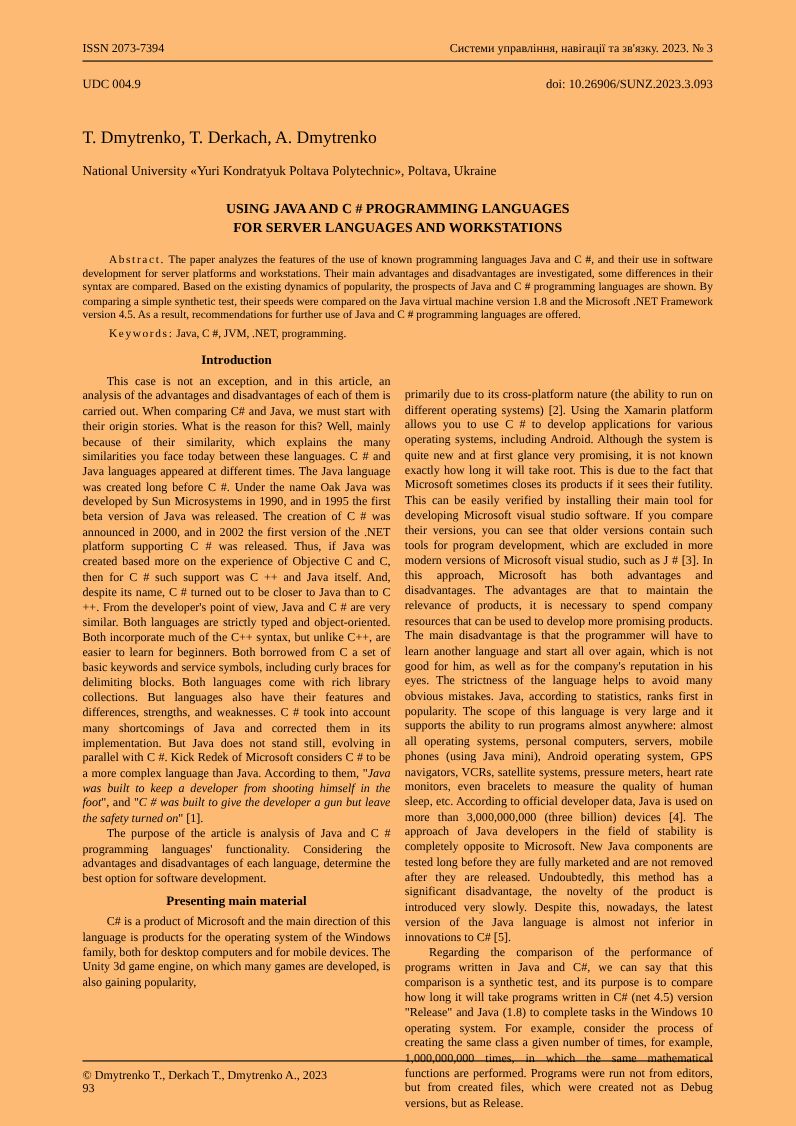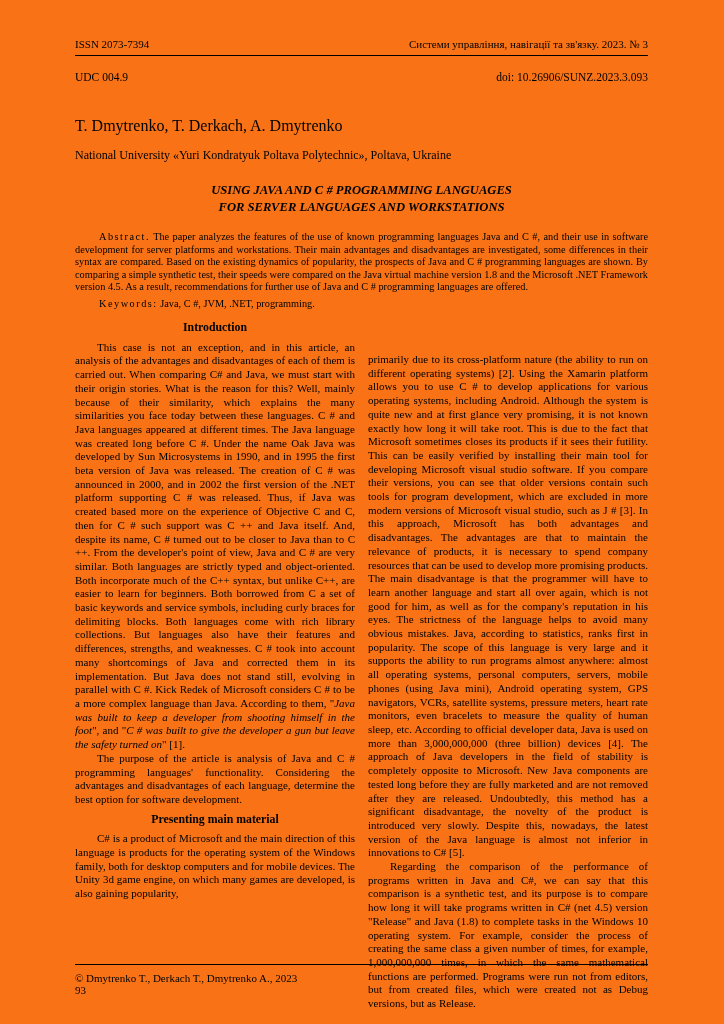--- a/index.html
+++ b/index.html
@@ -3,36 +3,36 @@
 <meta charset="utf-8">
 <style>
   * { margin: 0; padding: 0; box-sizing: border-box; }
   html, body { background: #e8e8e8; }
   body { font-family: "Liberation Serif", serif; color: #000; }
   .page {
     position: relative;
     width: 724px;
     height: 1024px;
     margin: 0 auto;
-    background: #f97316;
+    background: #fdba74;
     padding: 38px 76px 0 75px;
     overflow: hidden;
   }
   .hdr-row {
     display: flex;
     justify-content: space-between;
     align-items: baseline;
     font-size: 11px;
   }
   .rule { border: none; border-top: 1px solid #000; margin-top: 5px; }
   .udc-row { margin-top: 15px; font-size: 11.5px; }
   .doi { font-weight: normal; }
   .authors { margin-top: 34px; font-size: 16px; }
   .affiliation { margin-top: 13px; font-size: 12px; }
-  .title { margin-top: 19px; text-align: center; font-weight: bold; font-size: 12.6px; line-height: 17px; font-style: italic; }
+  .title { margin-top: 19px; text-align: center; font-weight: bold; font-size: 12.6px; line-height: 17px; }
   .abstract {
     margin-top: 15px;
     font-size: 10.3px;
     line-height: 12.5px;
     text-align: justify;
     text-indent: 24px;
   }
   .keywords {
     margin-top: 4px;
     font-size: 10.3px;

